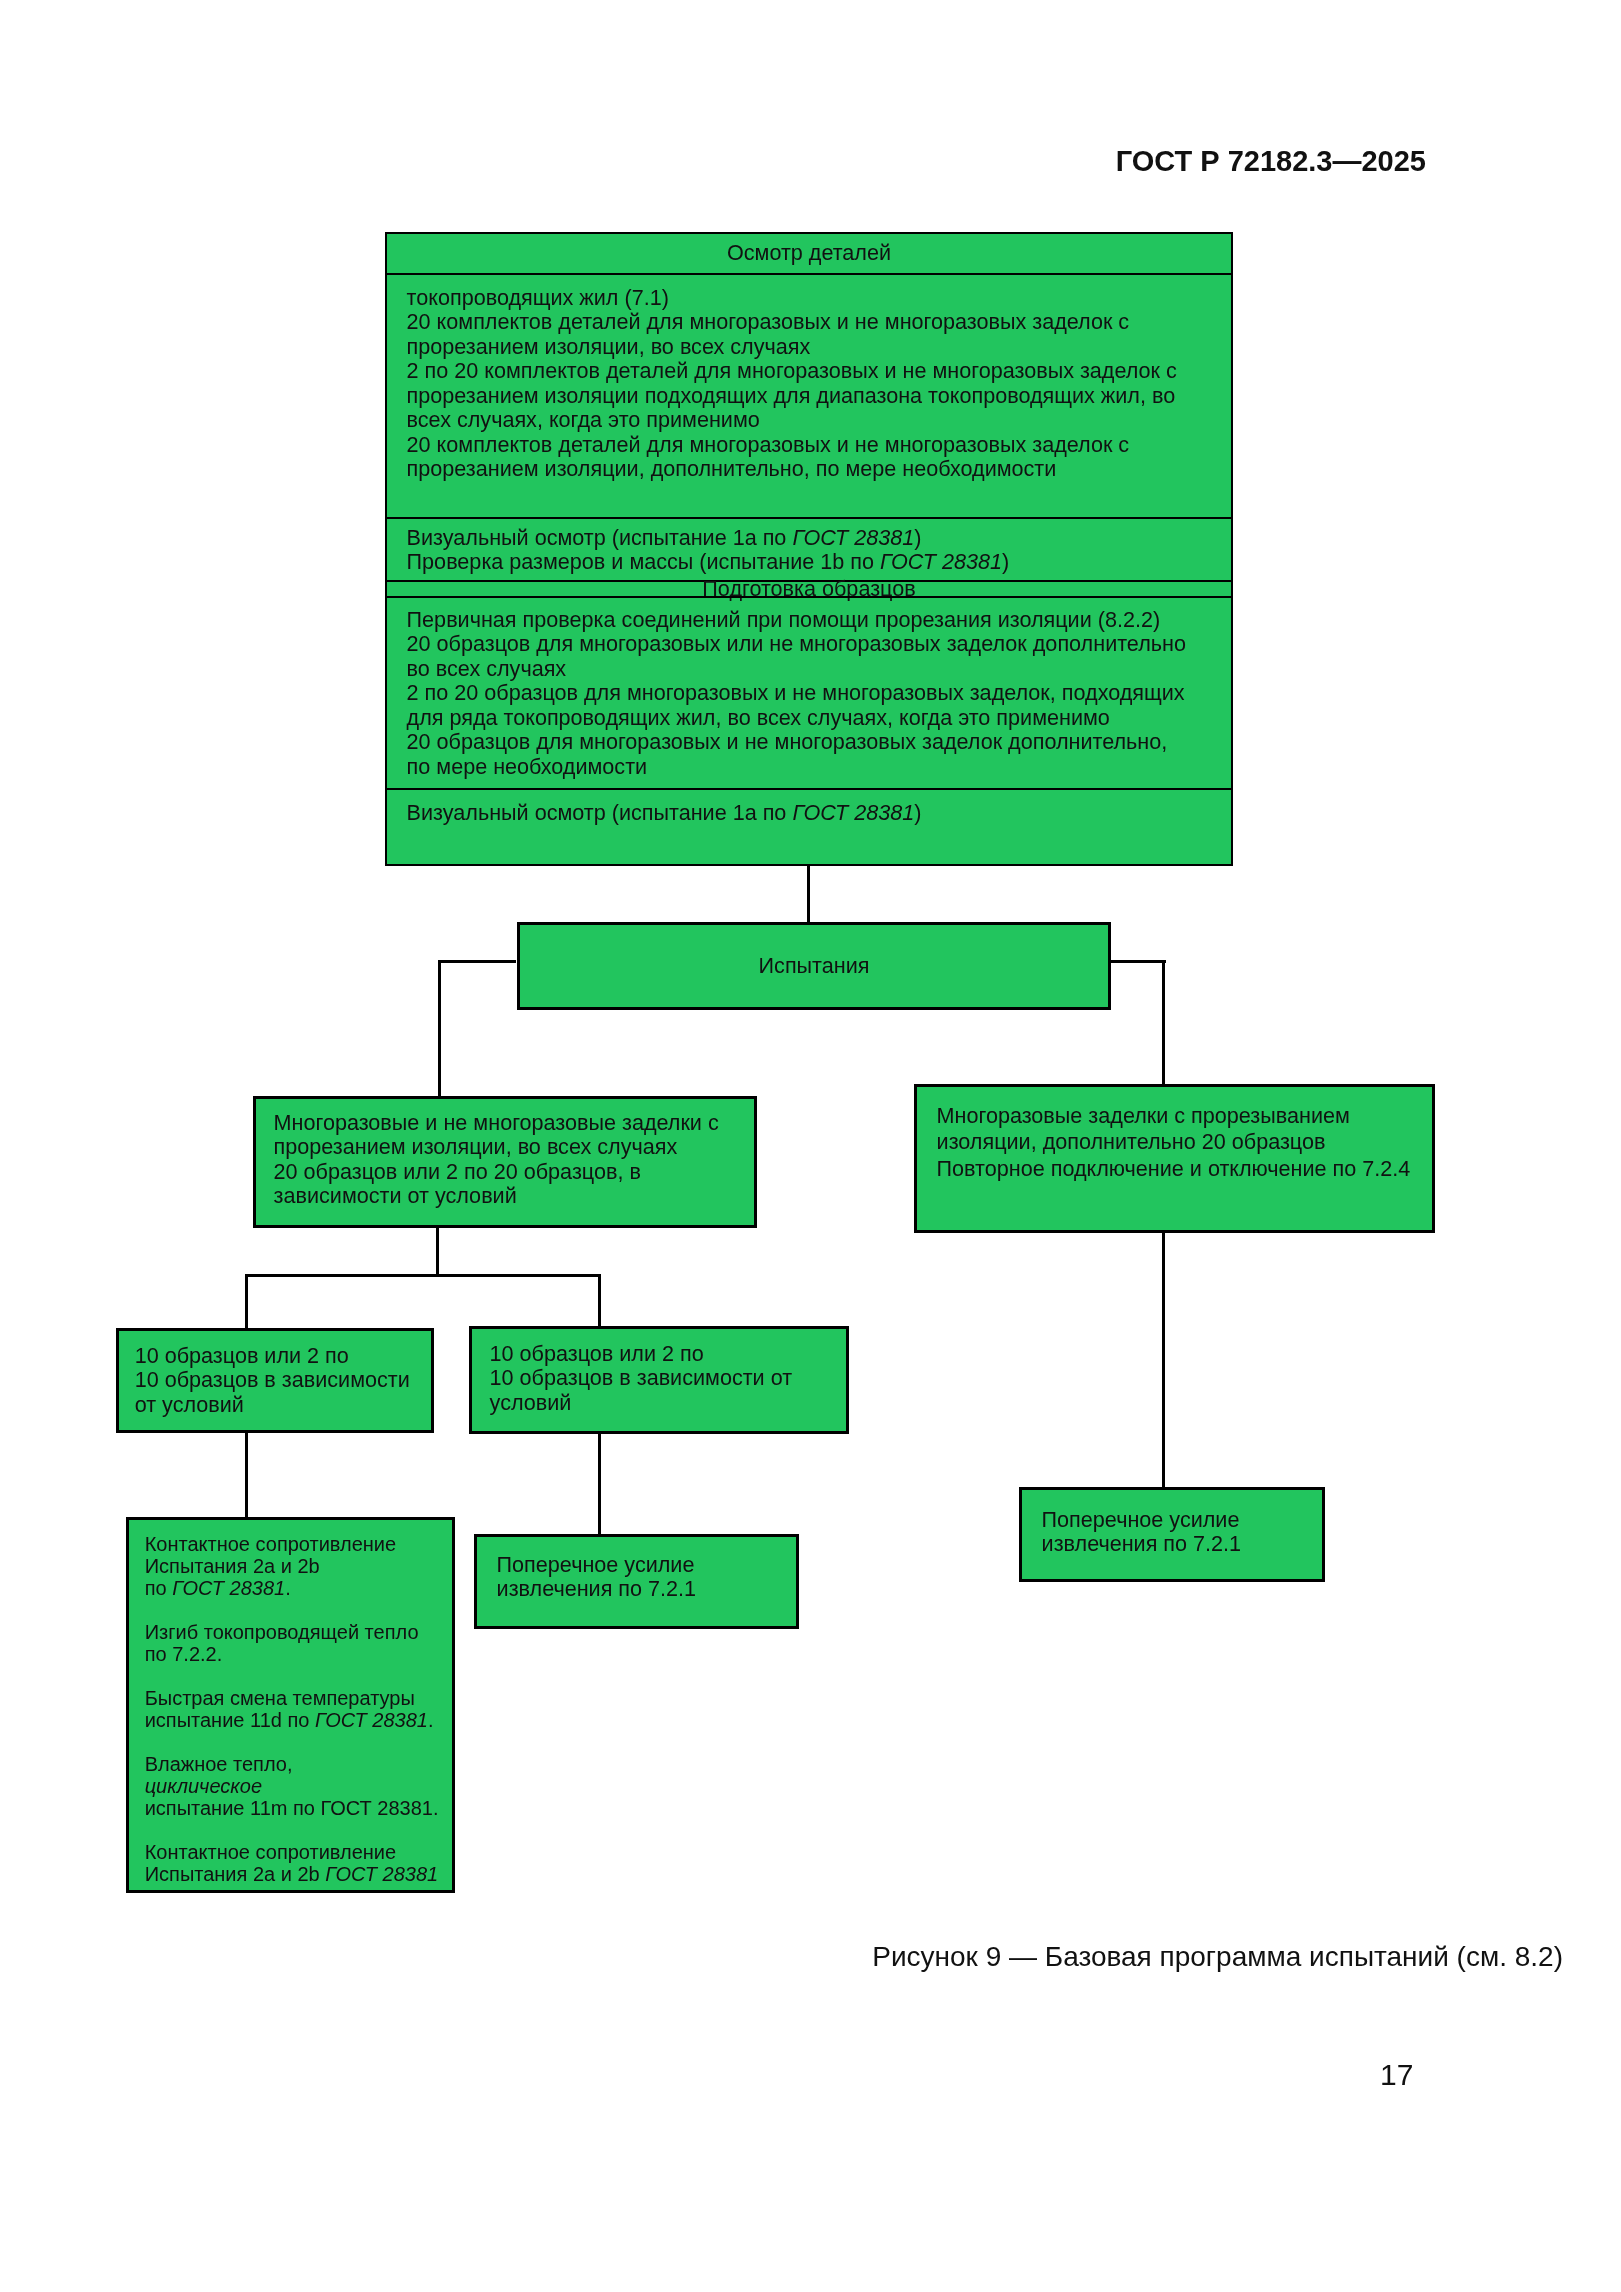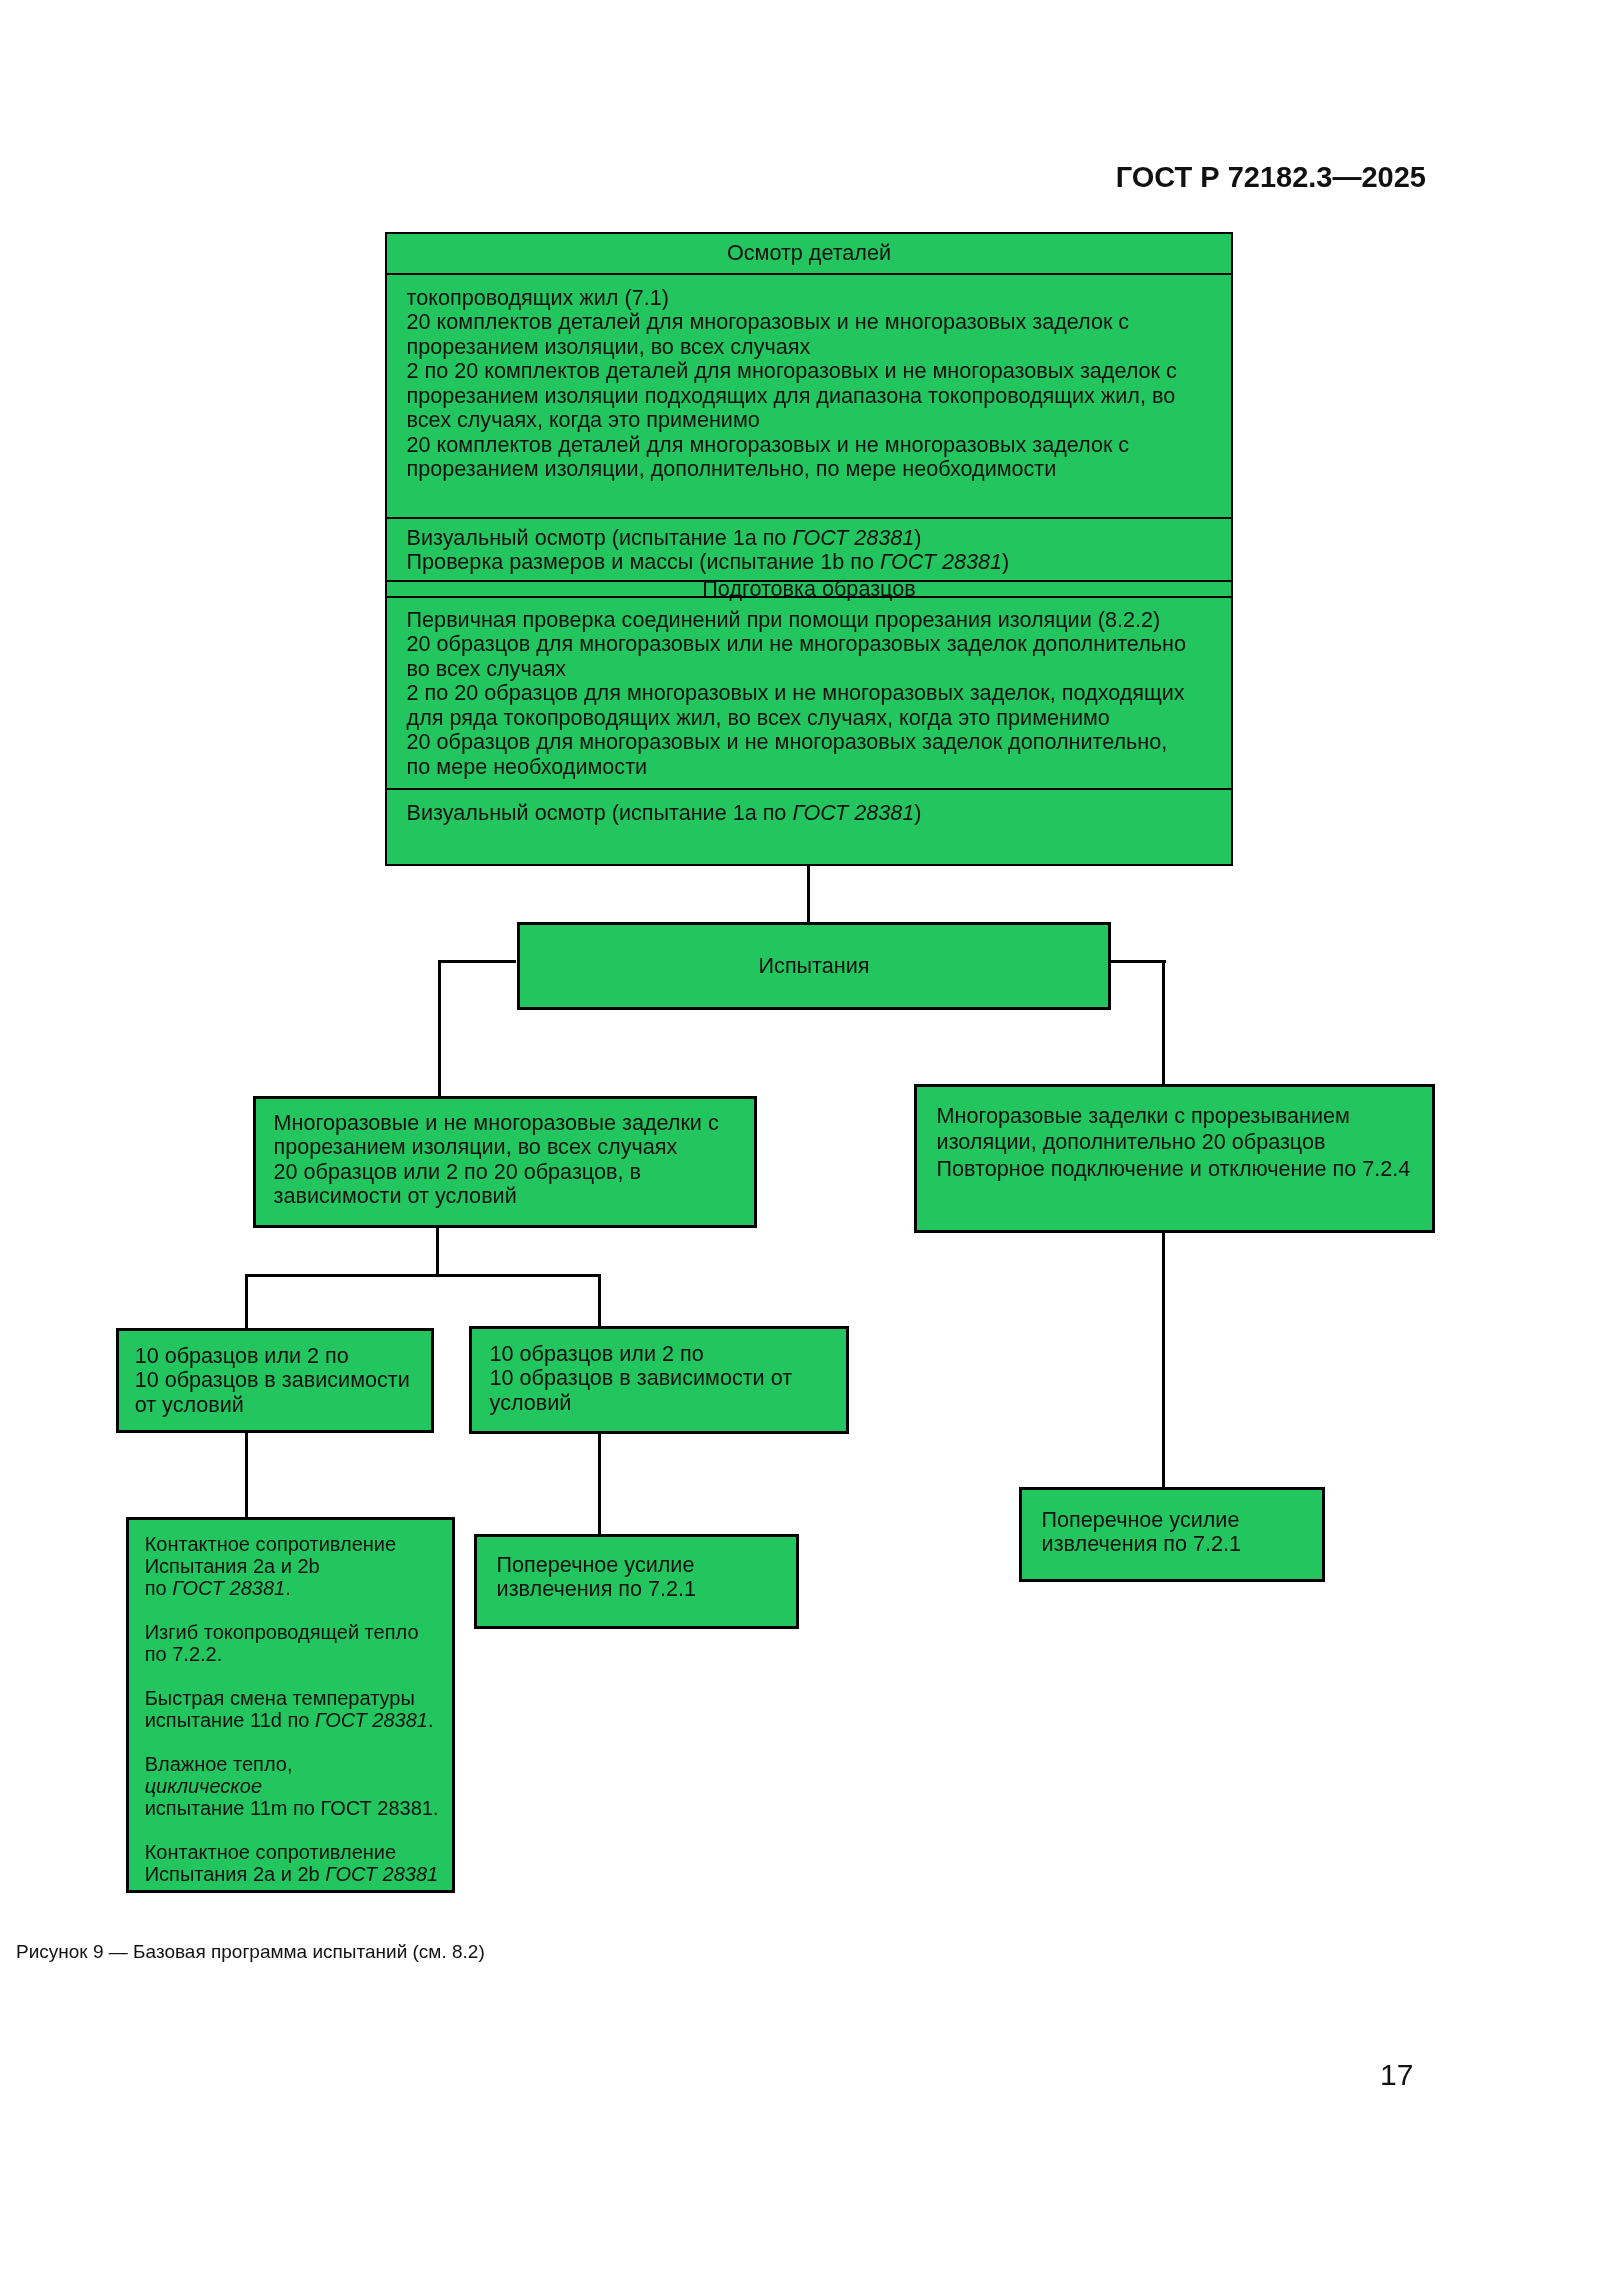--- a/index.html
+++ b/index.html
@@ -7,21 +7,21 @@
     position:relative;
     width:1621px;height:2293px;
     margin:0 auto;
     background:#ffffff;
     font-family:"Liberation Sans", sans-serif;
     color:#111;
     overflow:hidden;
   }
   .header{
     position:absolute;
-    top:161px;right:195px;
+    top:145px;right:195px;
     font-size:29px;font-weight:bold;
     white-space:nowrap;
   }
   
   .box{
     position:absolute;
     border:3.9px solid #000;
     background:#22c55e;
     box-sizing:border-box;
     font-size:21.6px;font-weight:normal;line-height:24.5px;
@@ -53,22 +53,22 @@
   }
   .leftbranch{left:253px;top:1096px;width:504px;height:132px;padding:11.8px 9.8px 0 17.6px;}
   .rightbranch{left:914px;top:1084px;width:521px;height:149px;padding:15.7px 9.8px 0 19.6px;line-height:26.5px;}
   .left10{left:116px;top:1328px;width:318px;height:105px;padding:12.7px 7.8px 0 15.7px;}
   .right10{left:469px;top:1326px;width:380px;height:108px;padding:12.7px 7.8px 0 17.6px;}
   .tallbox{left:126px;top:1517px;width:329px;height:376px;padding:12.7px 5.9px 0 15.7px;font-size:20px;line-height:22px;}
   .midforce{left:474px;top:1534px;width:325px;height:95px;padding:15.7px 7.8px 0 19.6px;}
   .rightforce{left:1019px;top:1487px;width:306px;height:95px;padding:17.6px 7.8px 0 19.6px;}
 
   .caption{
-    position:absolute;left:16px;top:1941px;width:1555px;
-    text-align:left;font-size:19px;
+    position:absolute;left:8px;top:1941px;width:1555px;
+    text-align:right;font-size:28px;
   }
   .pagenum{
     position:absolute;left:1380px;top:2058px;width:59px;
     text-align:left;font-size:30px;
   }
 </style>
 </head>
 <body>
 
 <div class="page">

